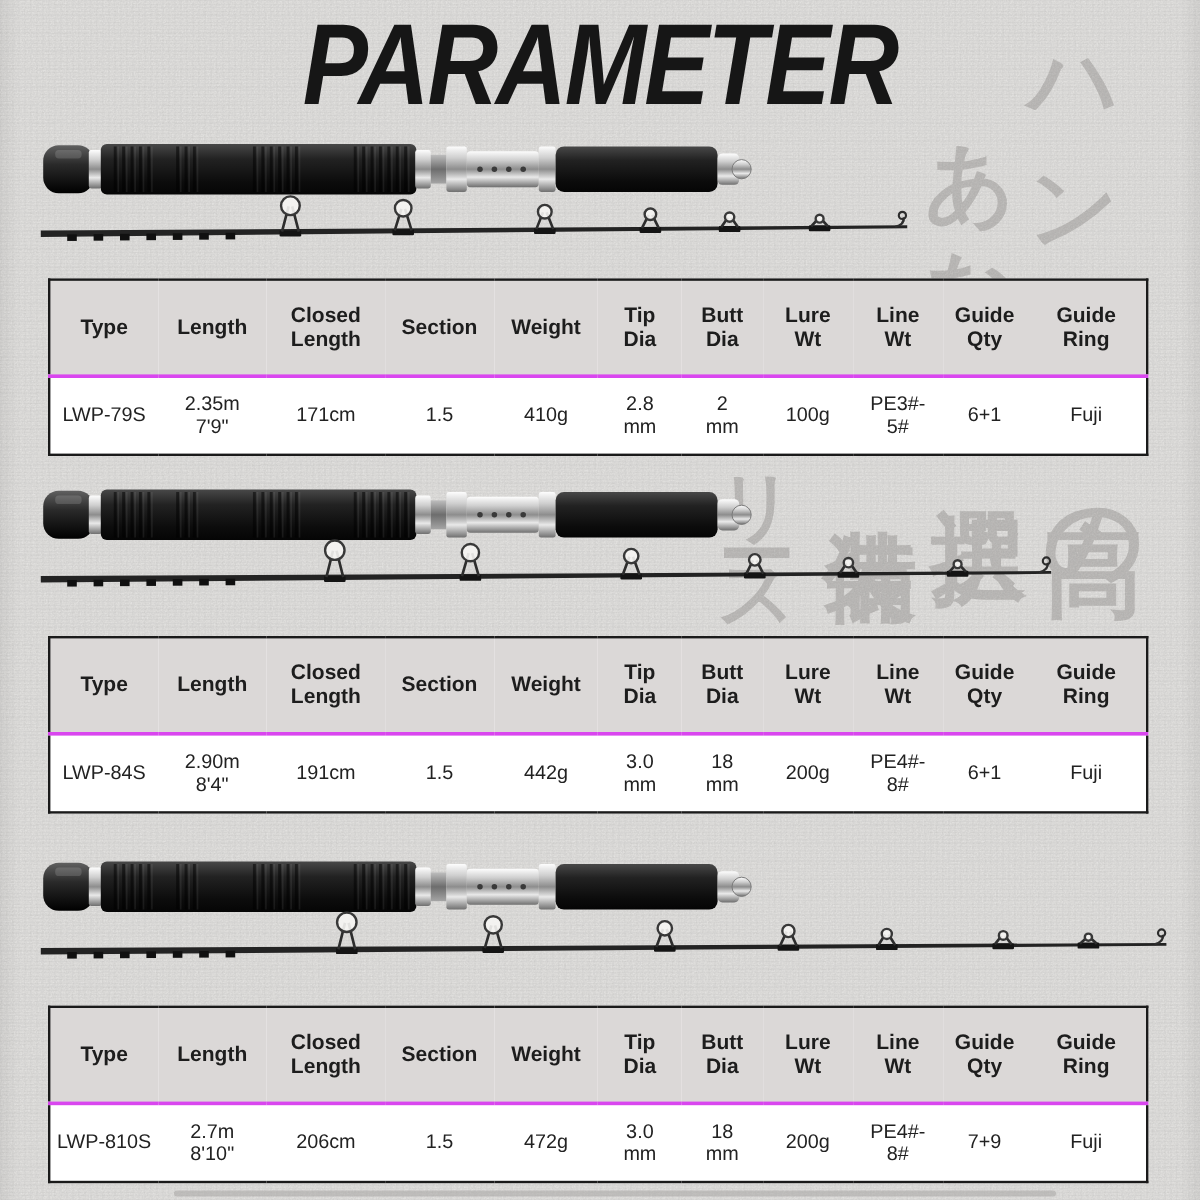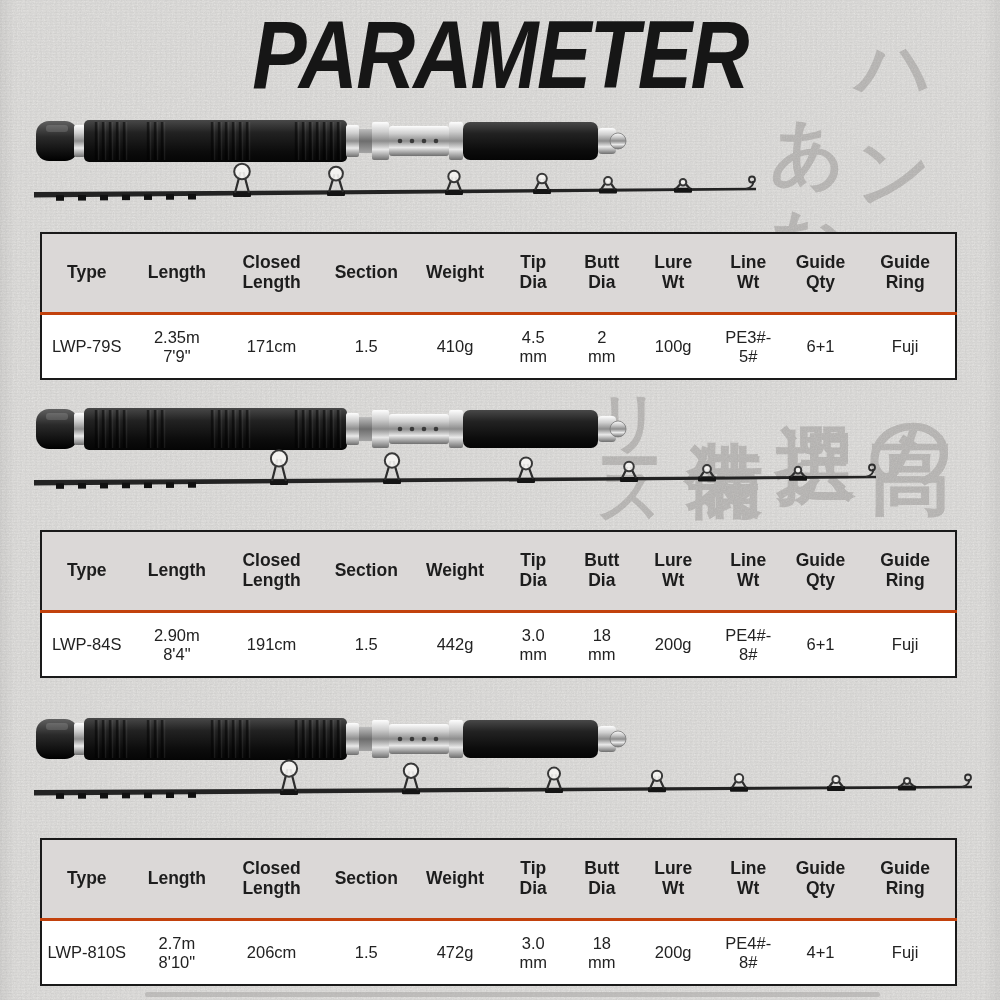--- a/index.html
+++ b/index.html
@@ -31,21 +31,21 @@
   .wm7{left:870px;top:364px;font-size:82px;}
 
   .rod{position:absolute;left:0;width:1000px;height:100px;z-index:2;pointer-events:none;}
   .rod-1{top:112px;} .rod-2{top:400px;} .rod-3{top:710px;}
 
   table.spec{position:absolute;left:40px;width:917px;z-index:3;border-collapse:collapse;
     table-layout:fixed;background:#ffffff;border:2px solid #1a1a1a;}
   .t1{top:232px;} .t2{top:530px;} .t3{top:838px;}
   table.spec th{background:#dbd8d7;color:#1d1d1d;font-weight:bold;font-size:17.5px;
     line-height:1.12;height:74px;padding:2px 1px;text-align:center;vertical-align:middle;
-    border-bottom:3px solid #c2410c;white-space:pre-line;}
+    border-bottom:3px solid #d946ef;white-space:pre-line;}
   table.spec td{color:#222;font-size:16.5px;line-height:1.12;height:59px;padding:2px 1px;
     text-align:center;vertical-align:middle;white-space:pre-line;}
 
   .bottom-sliver{position:absolute;left:145px;top:992px;width:735px;height:5px;z-index:2;
     background:#a8a6a4;opacity:.55;border-radius:3px;}
 </style>
 </head>
 <body>
 
 <div id="stage">
@@ -409,21 +409,21 @@
         </tr>
       </thead>
       <tbody>
         <tr>
           <td>LWP-79S</td>
           <td>2.35m
 7'9"</td>
           <td>171cm</td>
           <td>1.5</td>
           <td>410g</td>
-          <td>4.5
+          <td>2.8
 mm</td>
           <td>2
 mm</td>
           <td>100g</td>
           <td>PE3#-
 5#</td>
           <td>6+1</td>
           <td>Fuji</td>
         </tr>
       </tbody>
@@ -528,20 +528,20 @@
           <td>206cm</td>
           <td>1.5</td>
           <td>472g</td>
           <td>3.0
 mm</td>
           <td>18
 mm</td>
           <td>200g</td>
           <td>PE4#-
 8#</td>
-          <td>4+1</td>
+          <td>7+9</td>
           <td>Fuji</td>
         </tr>
       </tbody>
     </table>
 
   <div class="bottom-sliver"></div>
 </div>
 
 </body></html>

